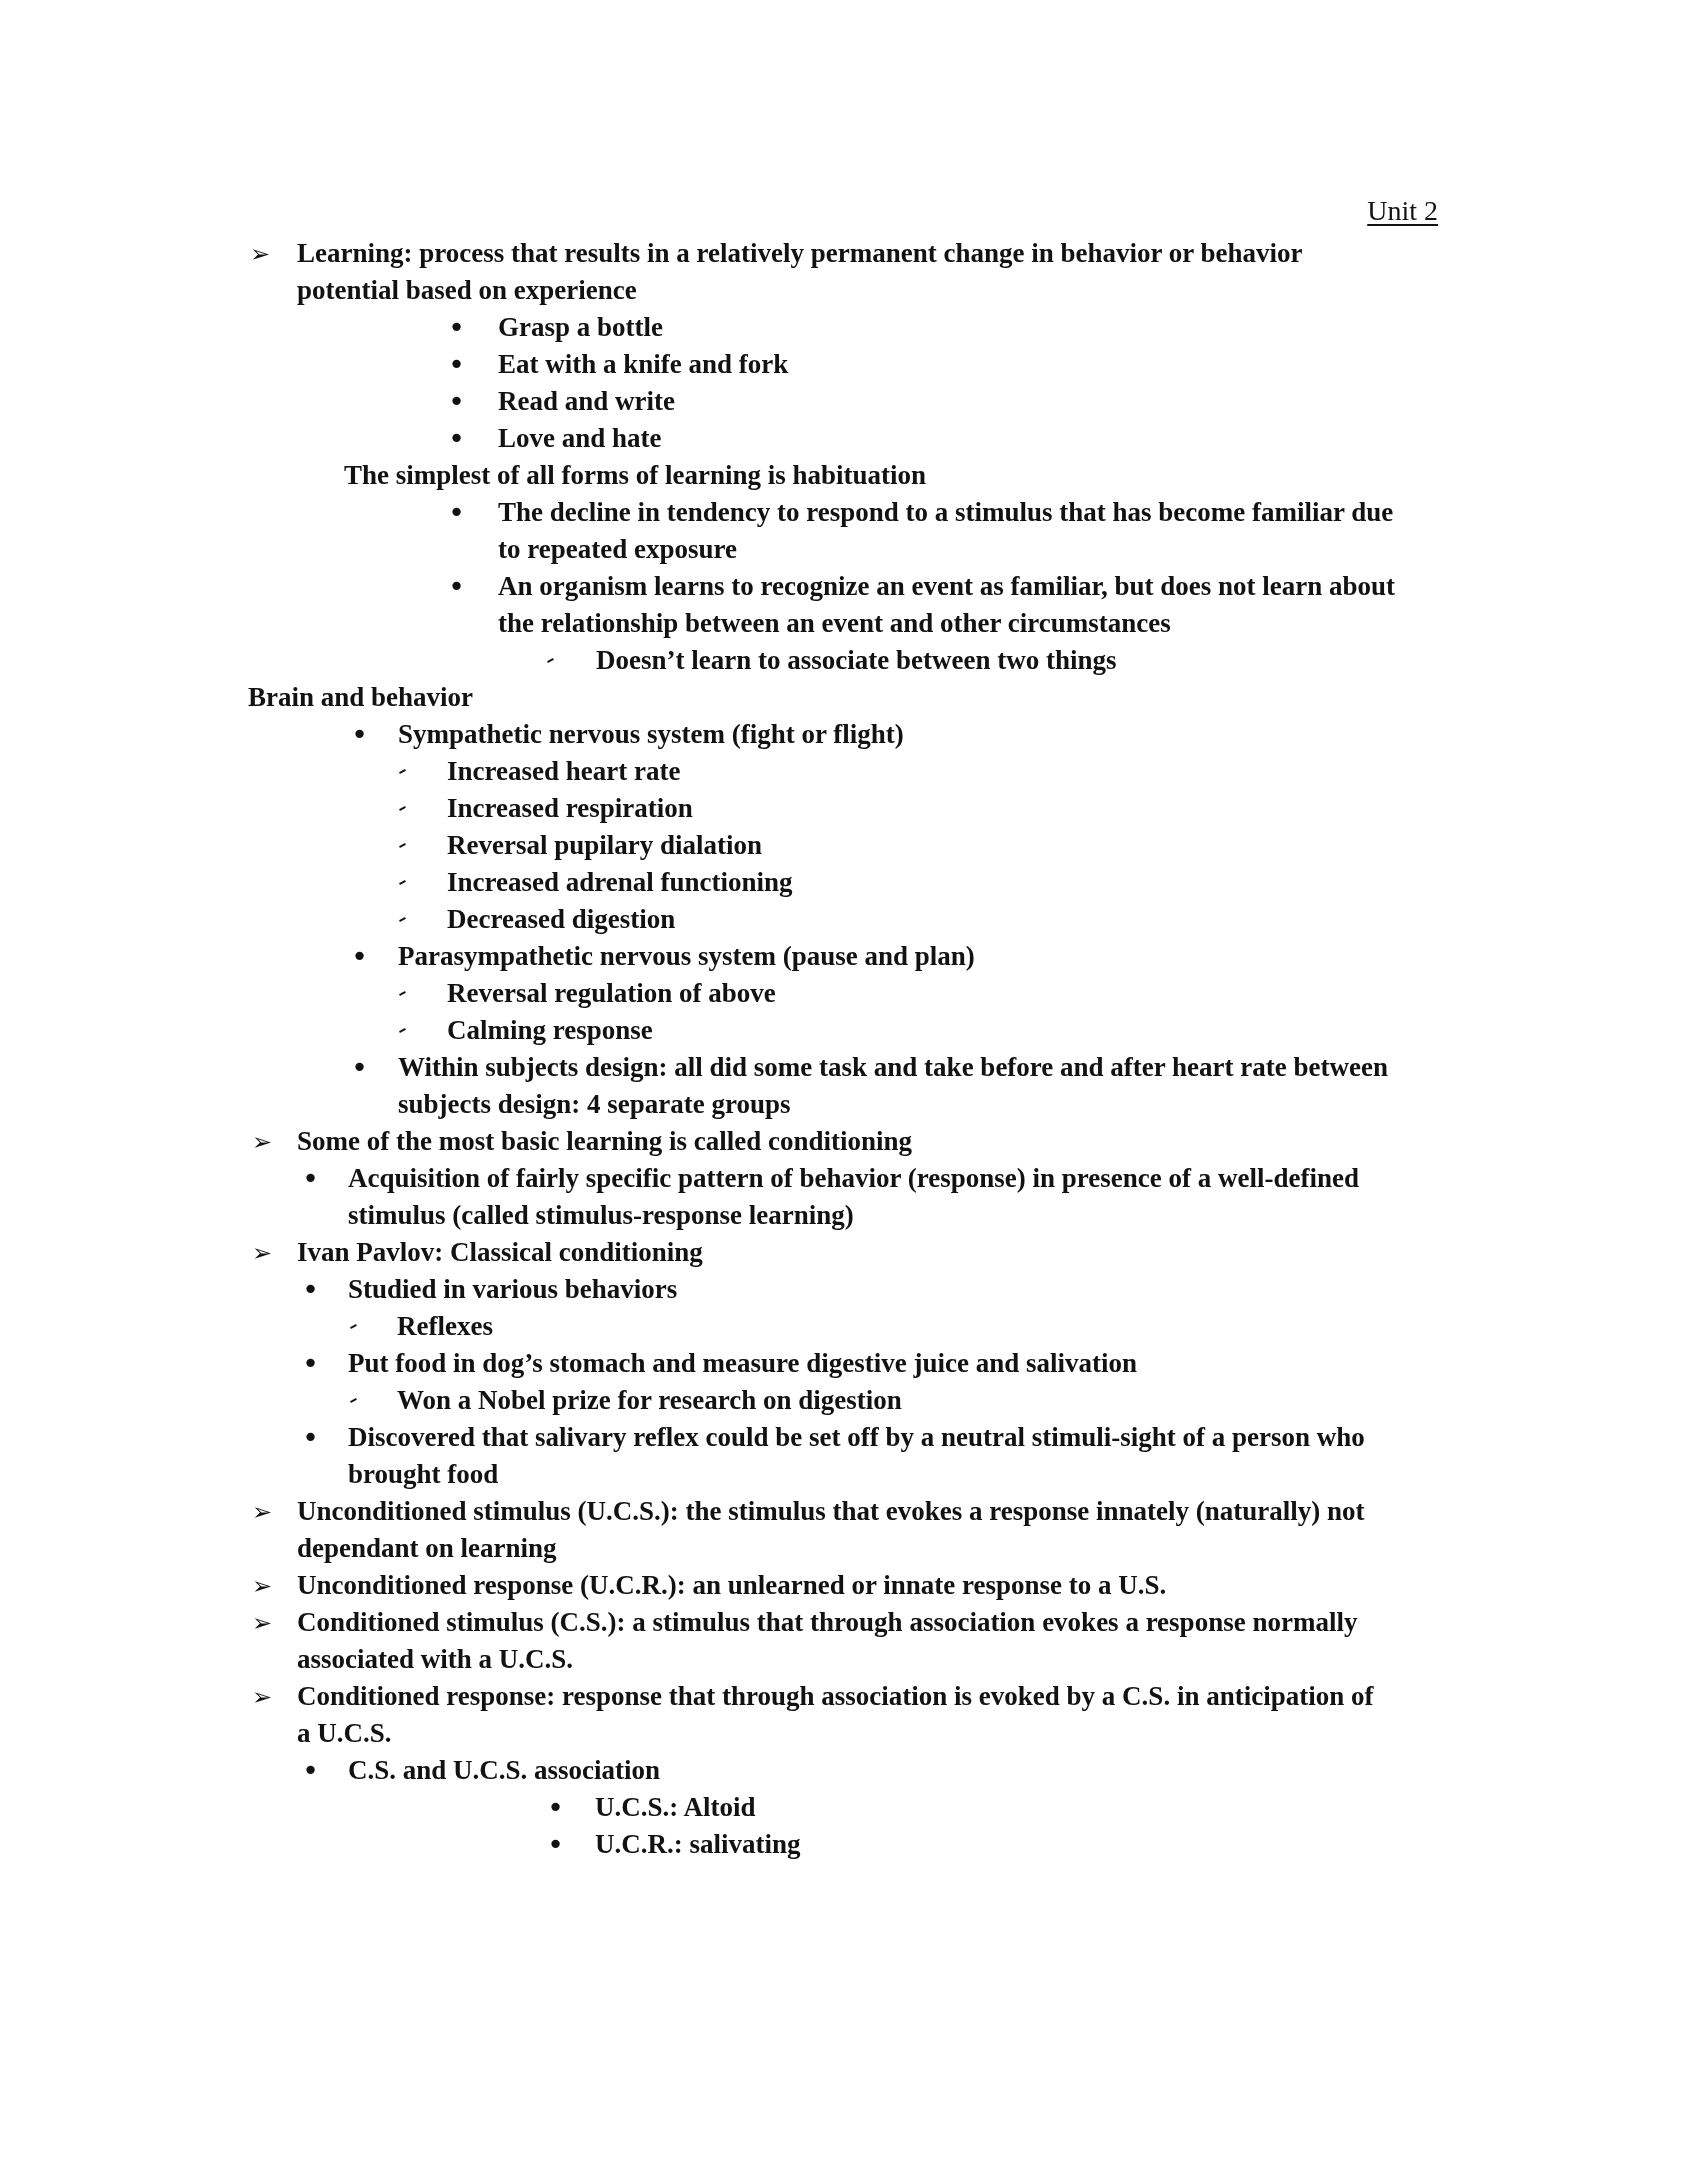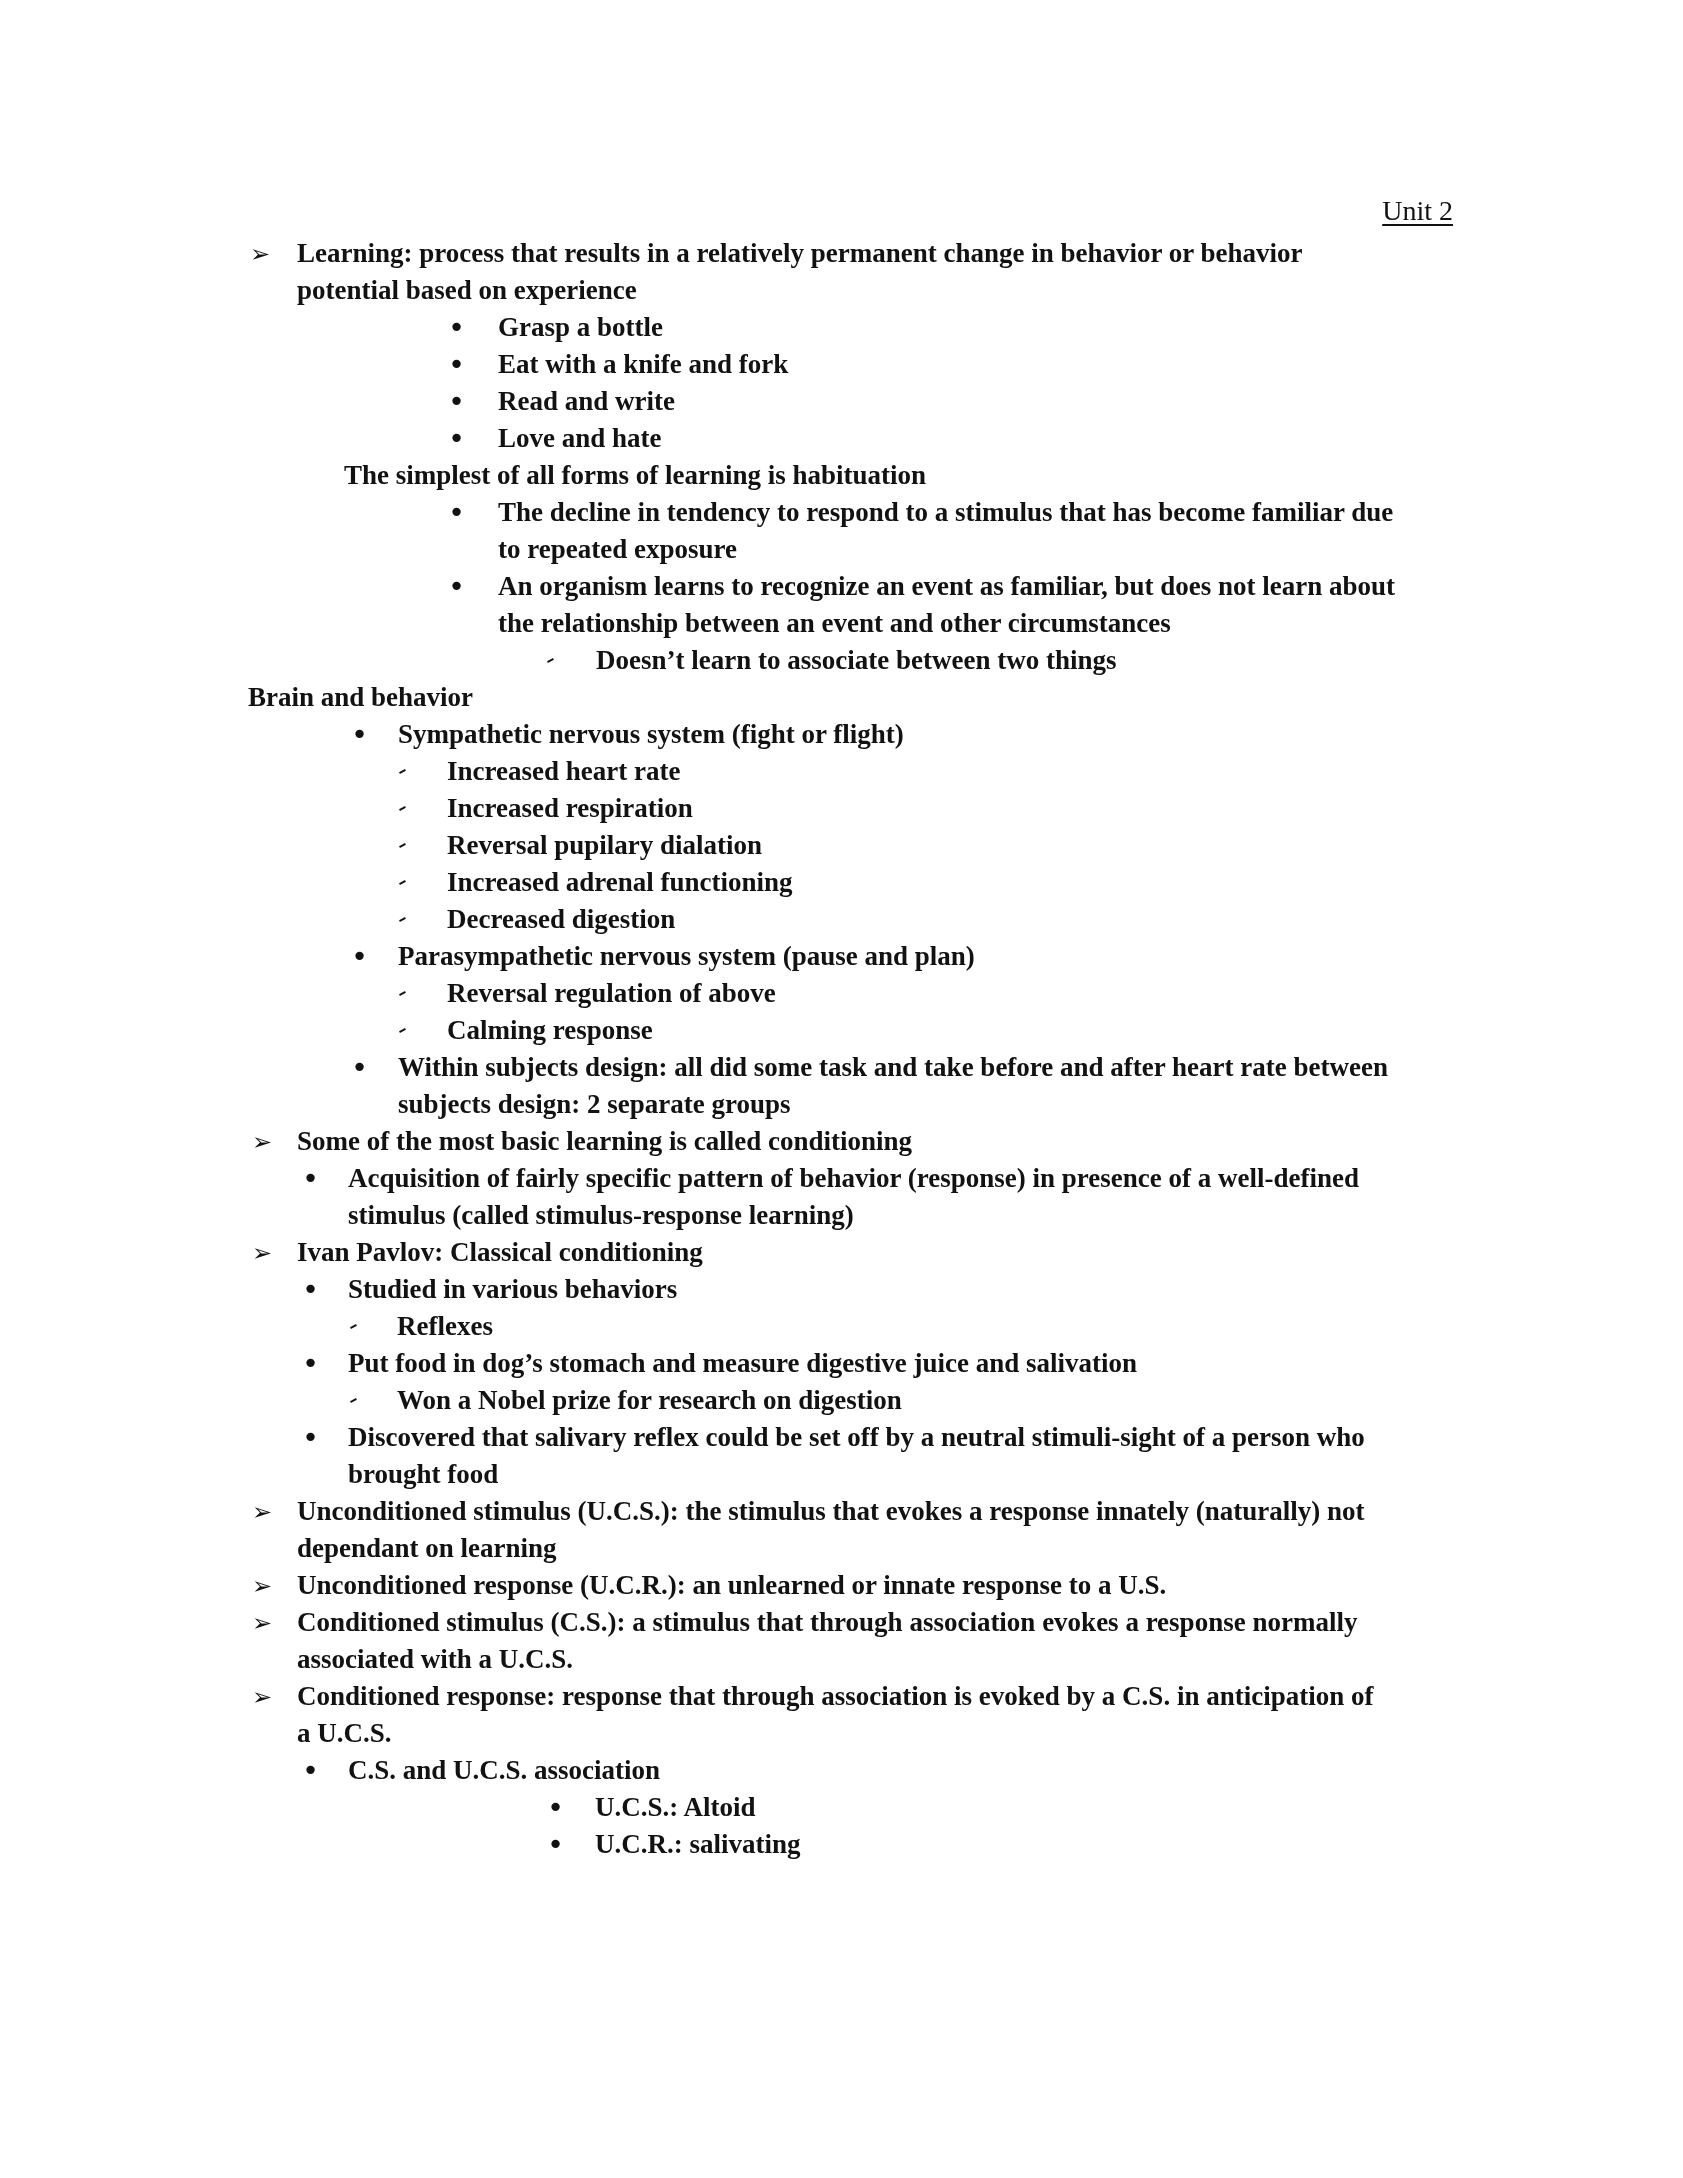--- a/index.html
+++ b/index.html
@@ -6,21 +6,21 @@
   html,body { width:1683px; height:2178px; background:#ffffff; overflow:hidden; }
   body {
     font-family:"Liberation Serif","DejaVu Serif",serif;
     color:#121212;
     position:relative;
   }
   #page {
     position:absolute; top:0; left:0; width:1683px; height:2178px; background:#ffffff;
   }
   .unit-heading {
-    position:absolute; top:192px; left:15px; width:1438px;
+    position:absolute; top:192px; left:0; width:1438px;
     text-align:right;
     font-size:28px; line-height:38px;
     text-decoration:underline;
     text-underline-offset:4px;
   }
   #list {
     position:absolute; top:235px; left:0; width:1683px;
   }
   .item {
     position:relative;
@@ -128,21 +128,21 @@
         <span class="bullet b-dash" style="left: -50px;">-</span>
         <span class="txt"><span class="r-n">Reversal regulation of above</span></span>
       </div>
       <div class="item" style="margin-left: 447px;">
         <span class="bullet b-dash" style="left: -50px;">-</span>
         <span class="txt"><span class="r-n">Calming response</span></span>
       </div>
       <div class="item" style="margin-left: 398px;">
         <span class="bullet b-dot" style="left: -47px;">•</span>
         <span class="txt"><span class="r-n">Within subjects design: all did some task and take before and after heart rate between
-subjects design: 2 separate groups</span></span>
+subjects design: 4 separate groups</span></span>
       </div>
       <div class="item" style="margin-left: 297px;">
         <span class="bullet b-arrow" style="left: -45px;">➢</span>
         <span class="txt"><span class="r-n">Some of the most basic learning is called conditioning</span></span>
       </div>
       <div class="item" style="margin-left: 348px;">
         <span class="bullet b-dot" style="left: -46px;">•</span>
         <span class="txt"><span class="r-n">Acquisition of fairly specific pattern of behavior (response) in presence of a well-defined
 stimulus (called stimulus-response learning)</span></span>
       </div>

